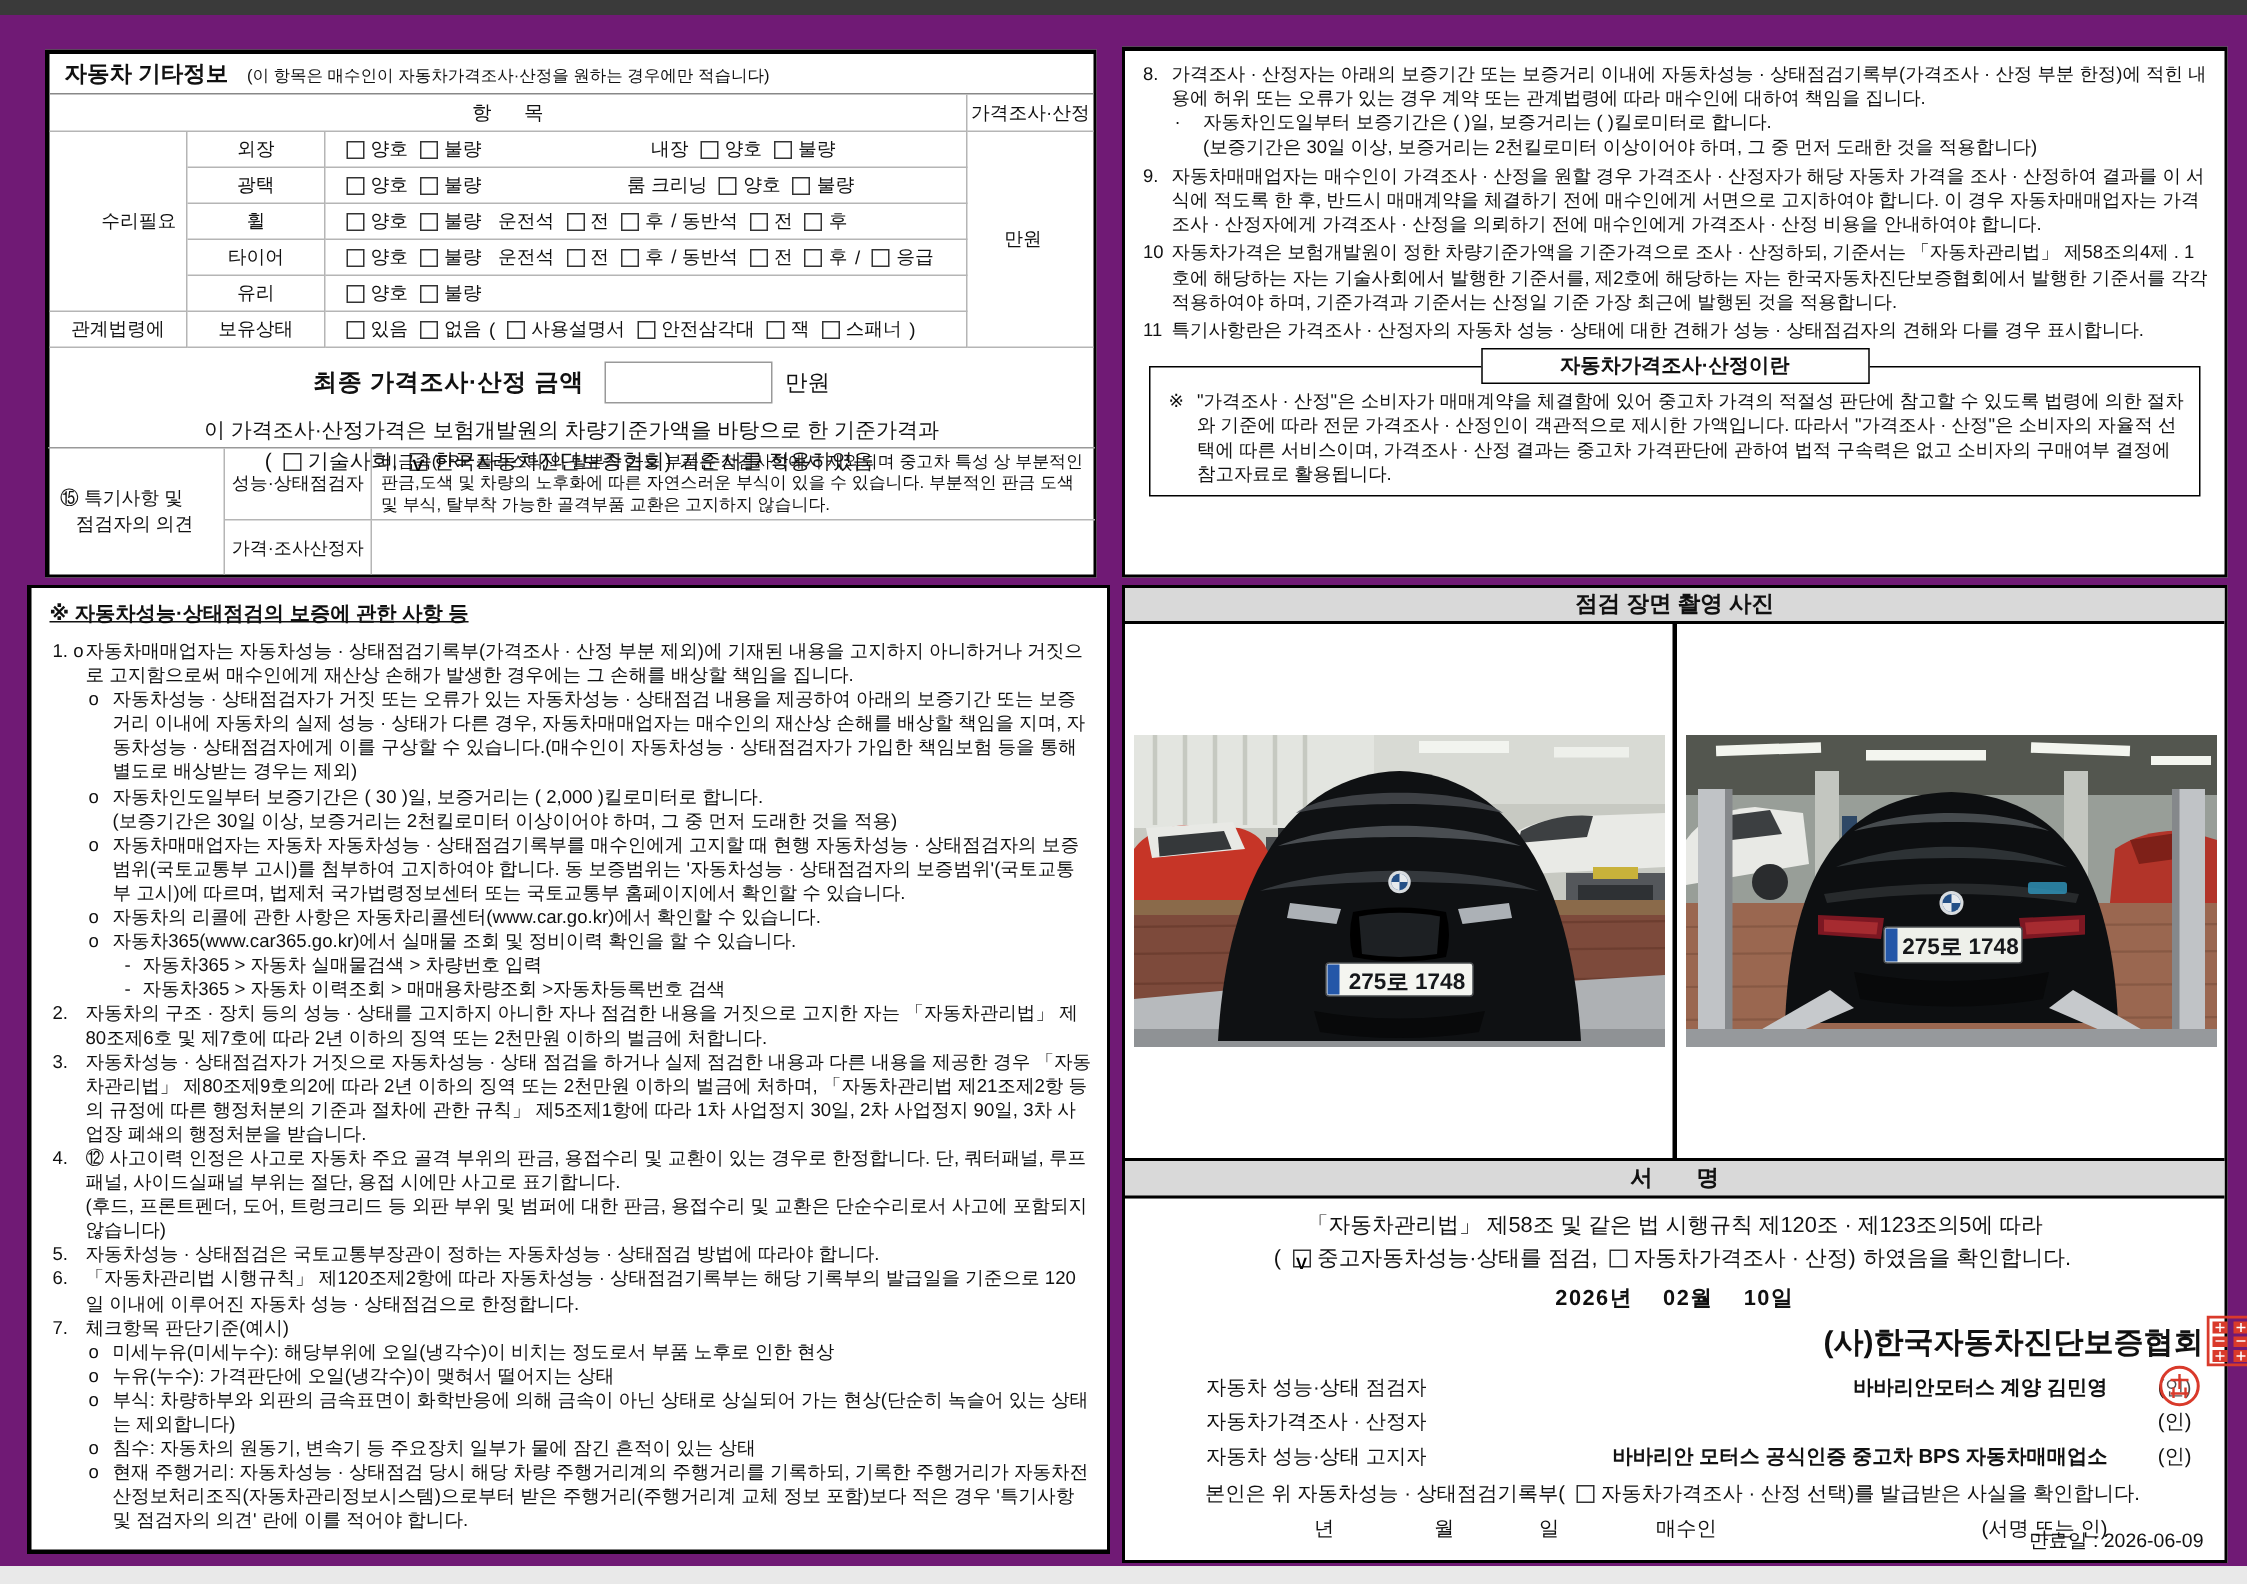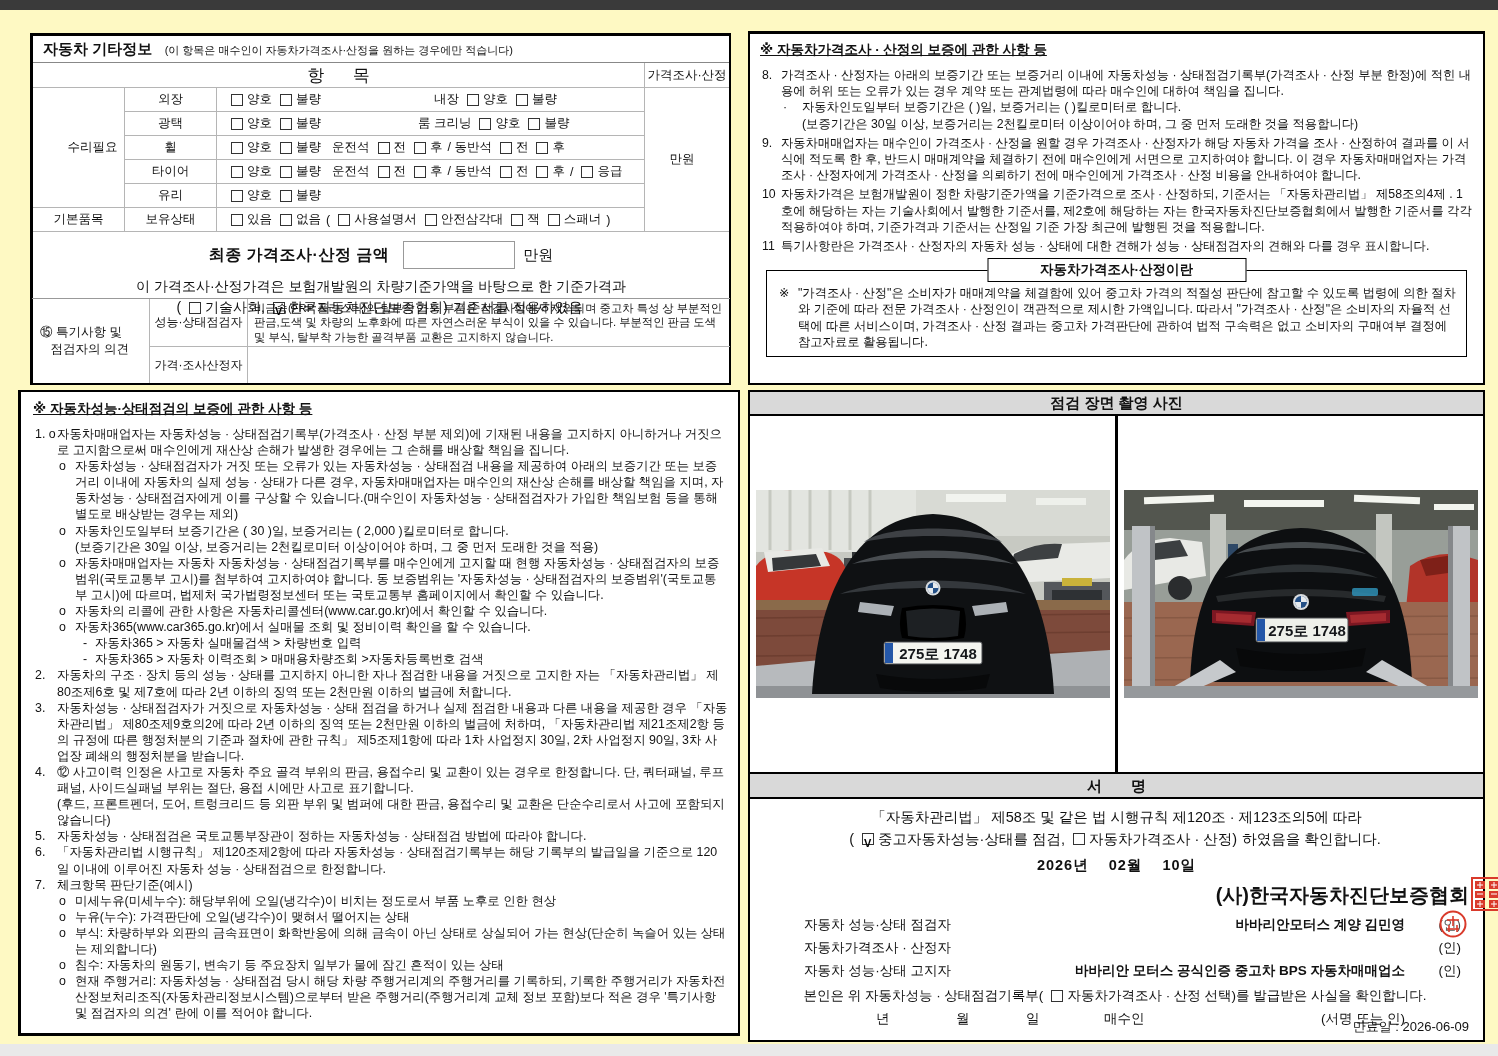--- a/index.html
+++ b/index.html
@@ -1,33 +1,33 @@
 <!DOCTYPE html>
 <html><head>
 <meta charset="utf-8">
 <style>
   * { box-sizing: border-box; margin:0; padding:0; }
   html,body { background:#fff; }
   body { font-family:"Liberation Sans","DejaVu Sans",sans-serif; color:#111; }
-  .page { position:relative; width:1498px; height:1056px; background:#fef9c3; overflow:hidden; }
+  .page { position:relative; width:1498px; height:1056px; background:#701a75; overflow:hidden; }
   .topstrip { position:absolute; left:0; top:0; width:1498px; height:10px; background:#3a3a3a; }
   .botstrip { position:absolute; left:0; top:1044px; width:1498px; height:12px; background:#e9e9e9; }
 
   .box { position:absolute; border:2px solid #000; background:#fff; }
   .hbar { background:#d9d9d9; border-bottom:2px solid #000; text-align:center; font-weight:bold; font-size:15px; line-height:22px; height:24px; white-space:pre; }
 
   
   #boxA { left:30px; top:33px; width:701px; height:352px; border-width:3px 2px 2px 3px; }
   .a-title { height:27px; border-bottom:1px solid #888; padding:4px 8px 0 10px; }
   .a-title b { font-size:15px; }
   .a-title span { font-size:11px; margin-left:8px; }
   .vtable { display:grid; grid-template-columns:92px 92px 1fr 84px; font-size:12.5px; }
   .vtable > div { border-right:1px solid #b5b5b5; border-bottom:1px solid #b5b5b5; display:flex; align-items:center; justify-content:center; }
   .vtable > .last-col { border-right:none; }
-  .c-hitem { grid-column:1/4; grid-row:1; height:25px; font-size:17px; white-space:pre; }
+  .c-hitem { grid-column:1/4; grid-row:1; height:25px; font-size:13px; white-space:pre; }
   .c-hprice { grid-column:4; grid-row:1; font-size:12.5px; }
   .c-repair { grid-column:1; grid-row:2/7;padding-left:28px; }
   .c-basic  { grid-column:1; grid-row:7; }
   .vtable .rlab { justify-content:center; }
   .vtable .toks { justify-content:flex-start; padding-left:10px; height:24px; }
   .c-price { grid-column:4; grid-row:2/8; justify-content:flex-end; padding-right:10px; }
   .tk { margin:0 4px 0 1px; white-space:pre; }
   .cb { display:inline-block; width:12px; height:12px; border:1px solid #333; background:#fff; margin:0 3px 0 4px; position:relative; flex:none; vertical-align:-2px; }
   .cb.on::after { content:"V"; position:absolute; left:1px; top:-2px; font-size:11px; font-weight:bold; color:#000; }
   .finalrow { display:flex; align-items:center; justify-content:center; margin-top:9px; }
@@ -173,21 +173,21 @@
           <span class="tk">응급</span>
         </div>
       <div class="rlab" style="grid-column:2;grid-row:6;">유리</div>
       <div class="toks" style="grid-column:3;grid-row:6;">
           <span class="cb"></span>
           <span class="tk">양호</span>
           <span class="cb"></span>
           <span class="tk">불량</span>
         </div>
 
-      <div class="c-basic">기본품목</div>
+      <div class="c-basic">관계법령에</div>
       <div class="rlab" style="grid-column:2;grid-row:7;">보유상태</div>
       <div class="toks" style="grid-column:3;grid-row:7;">
           <span class="cb"></span>
           <span class="tk">있음</span>
           <span class="cb"></span>
           <span class="tk">없음</span>
           <span class="tk">(</span>
           <span class="cb"></span>
           <span class="tk">사용설명서</span>
           <span class="cb"></span>
@@ -224,21 +224,20 @@
       </div>
       <div class="sp-lab1">성능·상태점검자</div>
       <div class="sp-txt">비금속(FRP 플라스틱)의 탈부착 가능 부품은 점검사항에서 제외되며 중고차 특성 상 부분적인 판금,도색 및 차량의 노후화에 따른 자연스러운 부식이 있을 수 있습니다. 부분적인 판금 도색 및 부식, 탈부착 가능한 골격부품 교환은 고지하지 않습니다.</div>
       <div class="sp-lab2">가격·조사산정자</div>
       <div class="sp-empty"></div>
     </div>
   </div>
 
   <div class="box" id="boxC">
     <div class="c-body">
-      <div class="notetitle">※ 자동차가격조사 · 산정의 보증에 관한 사항 등</div>
       <div>
           <div class="li ">
             <span class="num">8.</span>
             <span class="txt">가격조사 · 산정자는 아래의 보증기간 또는 보증거리 이내에 자동차성능 · 상태점검기록부(가격조사 · 산정 부분 한정)에 적힌 내용에 허위 또는 오류가 있는 경우 계약 또는 관계법령에 따라 매수인에 대하여 책임을 집니다.</span>
           </div>
           <div class="li s1">
             <span class="num">·</span>
             <span class="txt">자동차인도일부터 보증기간은 (      )일, 보증거리는 (      )킬로미터로 합니다.</span>
           </div>
           <div class="li s1">

